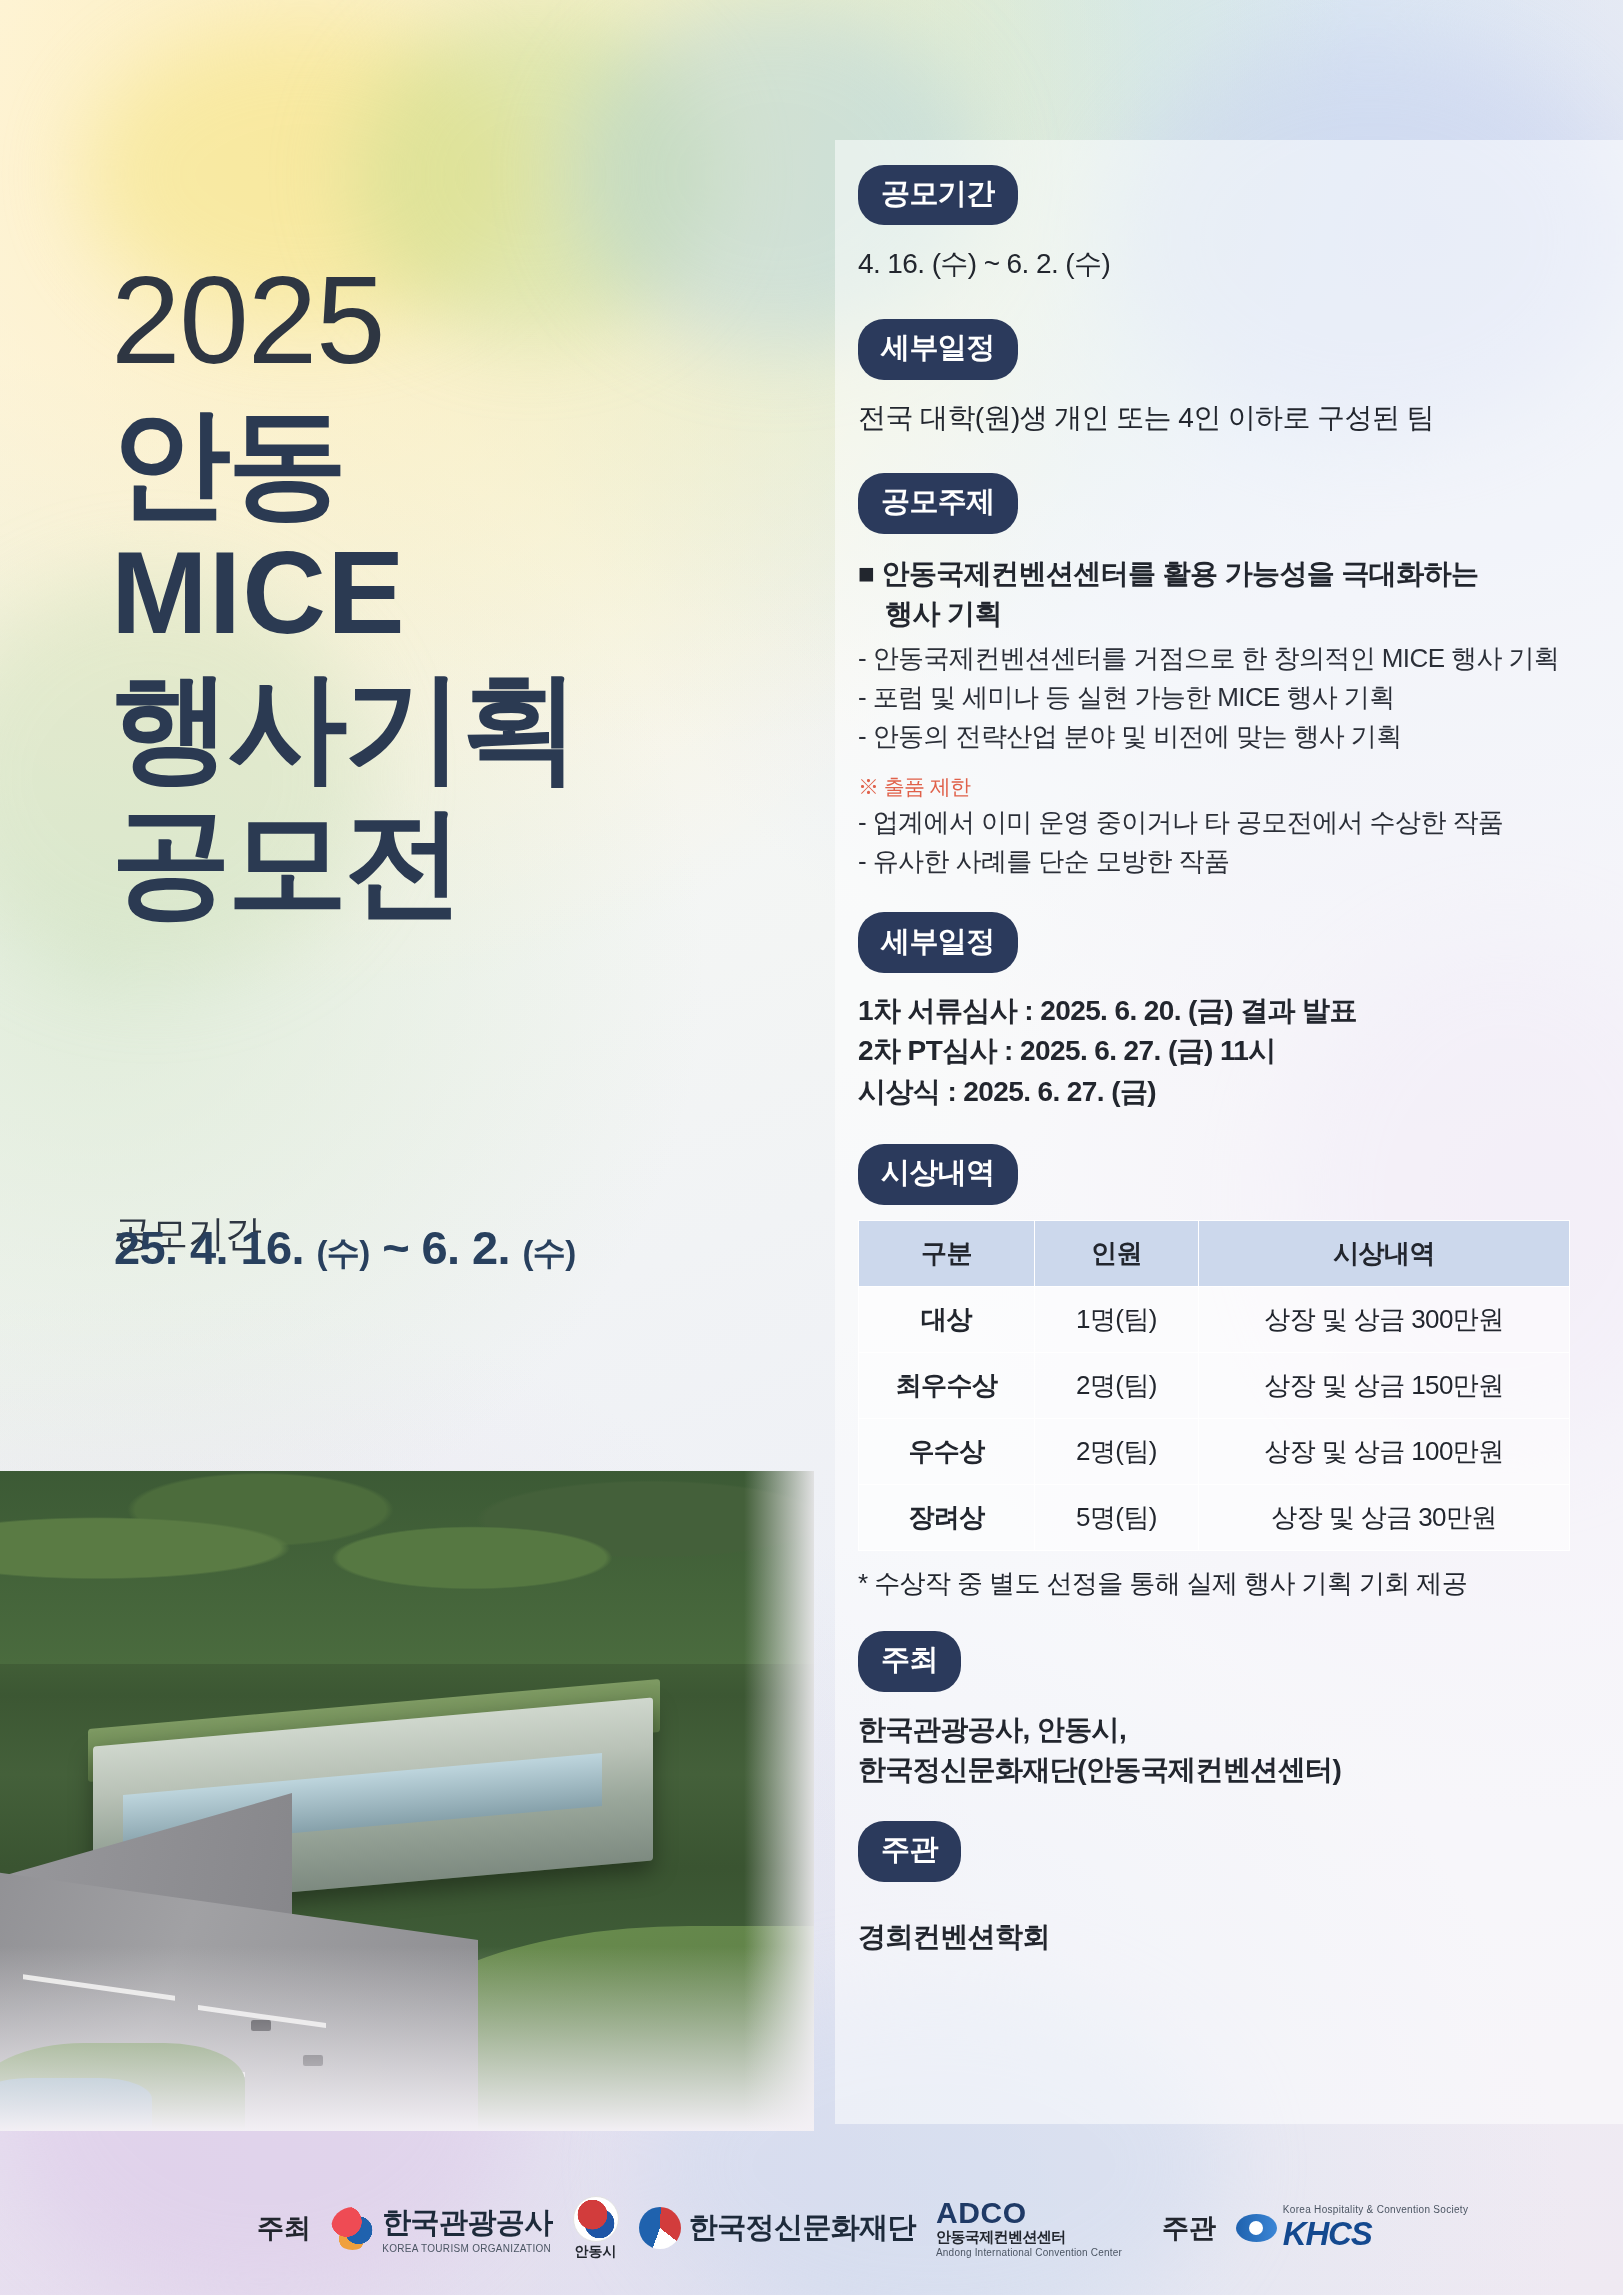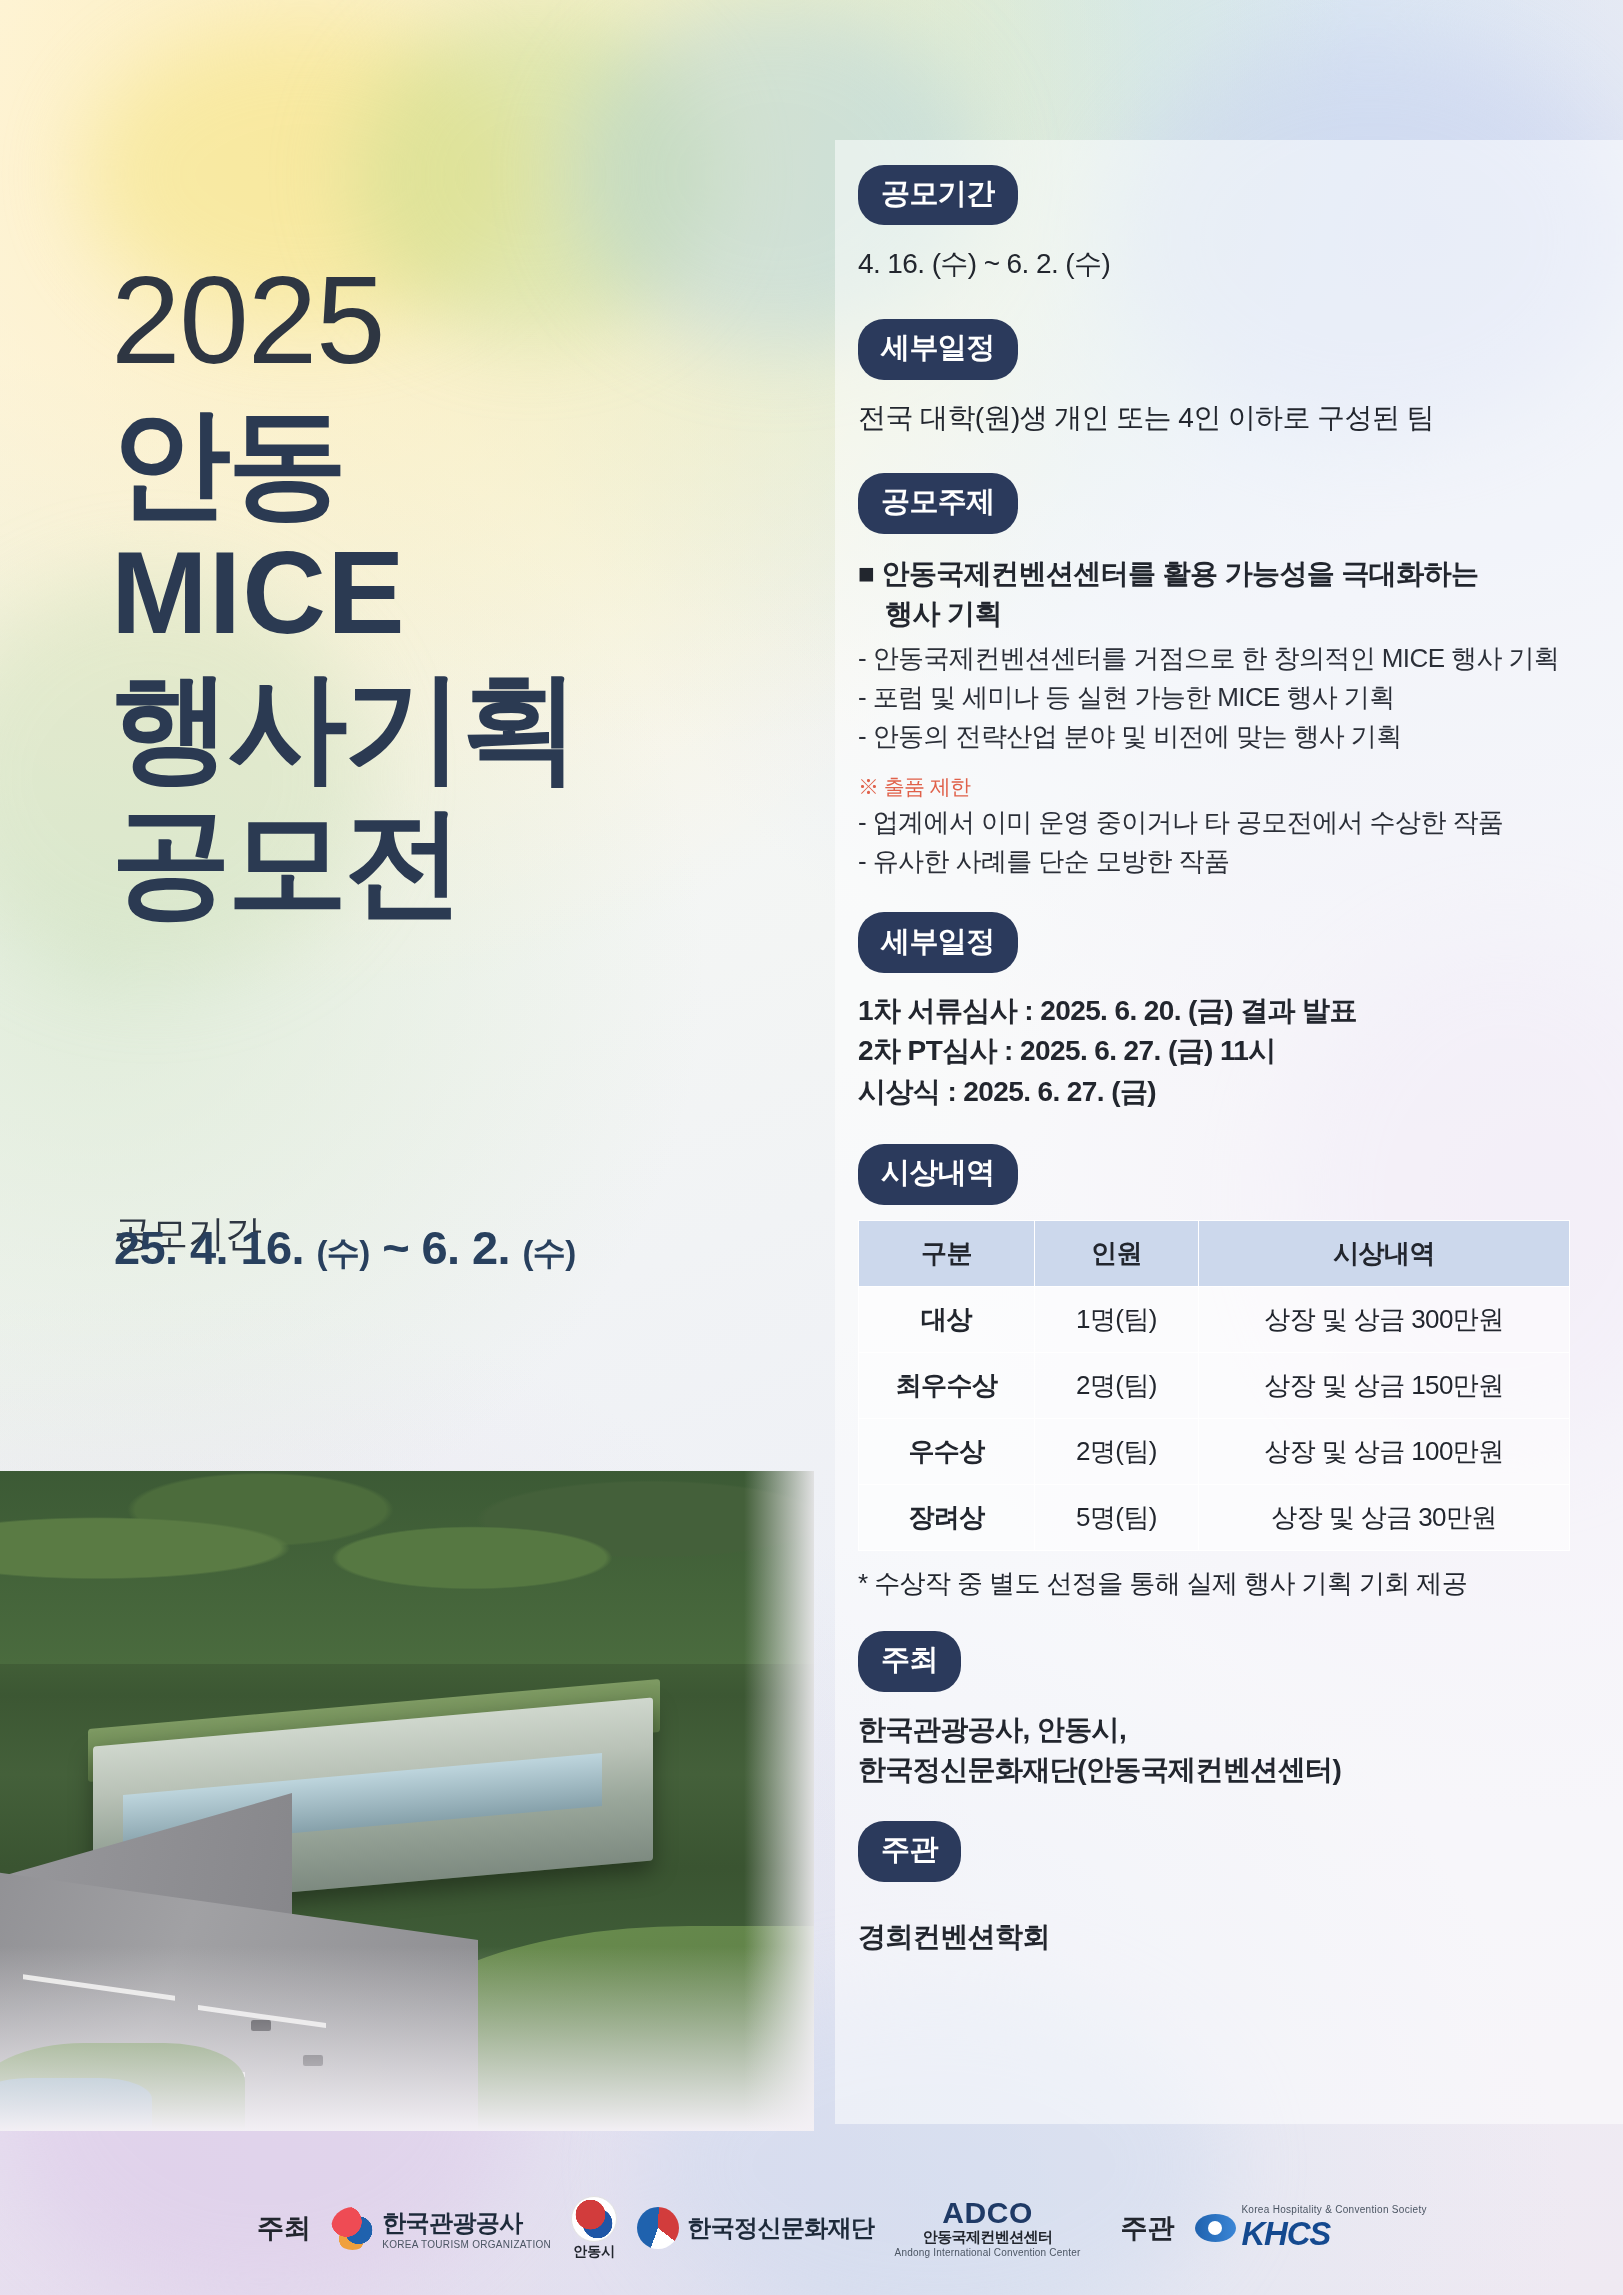--- a/index.html
+++ b/index.html
@@ -185,21 +185,21 @@
   
   .footer {
     position:absolute; left:0; bottom:0; width:1623px; height:134px;
   }
   .foot-row{
     position:absolute; left:257px; bottom:34px;
     display:flex; align-items:center; gap:20px;
   }
   .foot-label{ font-size:27px; font-weight:bold; color:#22262e; }
   .logo { display:flex; align-items:center; gap:8.2px; }
-  .logo-txt-main{ font-size:24px; font-weight:bold; color:#1d2a3a; letter-spacing:-0.6px;font-family:Liberation Mono, monospace;}
+  .logo-txt-main{ font-size:29px; font-weight:bold; color:#1d2a3a; letter-spacing:-0.6px;font-family:Liberation Mono, monospace;}
   .logo-txt-sub{ font-size:10px; color:#4b5563; letter-spacing:0.3px;}
   .mark-kto{ width:43px; height:43px; border-radius:50%;
     background:radial-gradient(circle at 36% 34%, #ef4b54 0 38%, rgba(0,0,0,0) 39%),
                radial-gradient(circle at 64% 54%, #1f62ae 0 38%, rgba(0,0,0,0) 39%),
                radial-gradient(circle at 48% 74%, #f0a03c 0 32%, rgba(0,0,0,0) 33%);
   }
   .mark-andong{ width:44px; height:44px; border-radius:50%;
     background:radial-gradient(circle at 42% 40%, #d23c3c 0 40%, rgba(0,0,0,0) 41%),
                radial-gradient(circle at 58% 60%, #1f56a6 0 40%, rgba(0,0,0,0) 41%),
                #ffffff;
@@ -376,21 +376,21 @@
           <span class="andong-cap">안동시</span>
         </span>
       </span>
 
       <span class="logo">
         <span class="mark-kspo"></span>
         <span class="logo-txt-main">한국정신문화재단</span>
       </span>
 
       <span class="logo mark-adco">
-        <span style="display:flex;flex-direction:column;align-items:center;">
+        <span style="display:flex;flex-direction:column;">
           <span class="adco-main">ADCO</span>
           <span class="adco-sub1">안동국제컨벤션센터</span>
           <span class="adco-sub2">Andong International Convention Center</span>
         </span>
       </span>
 
       <span class="foot-label" style="margin-left:20px;">주관</span>
 
       <span class="logo mark-khcs">
         <span class="khcs-eye"></span>

